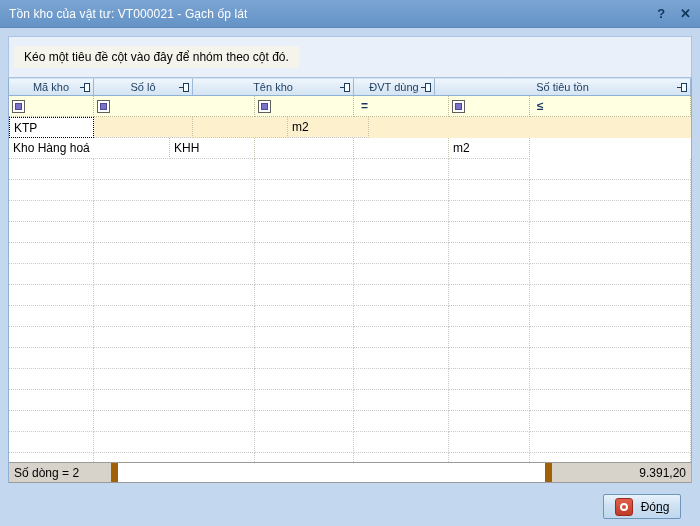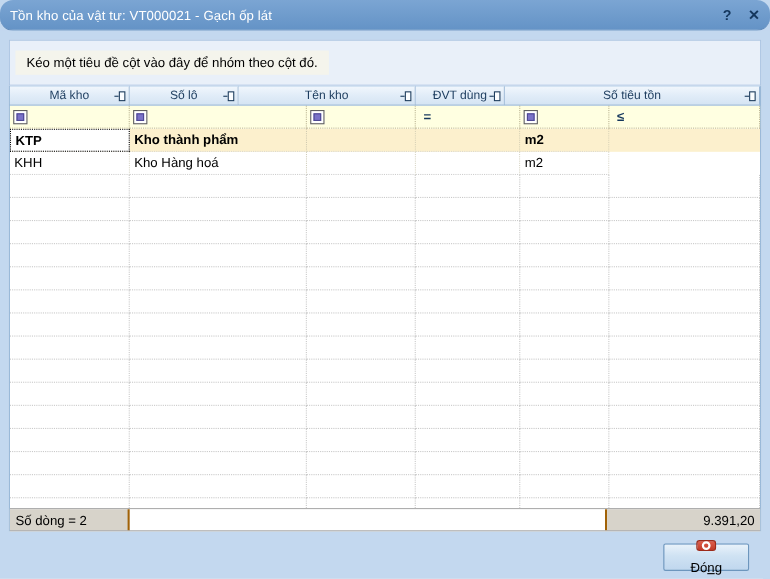--- a/index.html
+++ b/index.html
@@ -5,21 +5,21 @@
   * { margin:0; padding:0; box-sizing:border-box; }
   html,body { width:700px; height:526px; overflow:hidden; }
   body { font-family:"Liberation Sans", sans-serif; }
 
   .window { position:relative; width:700px; height:526px; background:#c3d8ef; outline:1px solid #6d94bf; }
 
   
   .titlebar {
     height:28px; background:linear-gradient(#7ba5d3,#6493c6);
     border-bottom:1px solid #5d88b8;
-    display:flex; align-items:center; padding:0 9px;border-radius:12px;
+    display:flex; align-items:center; padding:0 9px;
   }
   .title { color:#ffffff; font-size:12px; letter-spacing:.1px; }
   .tb-btns { margin-left:auto; display:flex; gap:15px; }
   .tb-btn { color:#14365c; font-weight:bold; font-size:13px; line-height:13px; cursor:default; }
 
   
   .body { position:absolute; top:28px; left:0; right:0; bottom:0; background:#c3d8ef; padding:8px 8px 0 8px; }
 
   .group-panel {
     height:42px; background:#e9f0f9; border:1px solid #aac4e1;
@@ -44,41 +44,41 @@
 
   .frow { height:21px; display:flex; flex:0 0 auto; background:#ffffe1; }
   .fcell { display:flex; align-items:center; border-right:1px dotted #bdb695; border-bottom:1px dotted #bdb695; padding-left:3px; }
   .fbox { width:13px; height:13px; background:#fff; border:1px solid #5f5f5f; display:flex; align-items:center; justify-content:center; }
   .fboxin { width:7px; height:7px; background:#7a72c8; border:1px solid #4e4894; }
   .fop { font-size:12px; font-weight:bold; color:#14365c; margin-left:4px; }
 
   .grid-rows { flex:1 1 auto; overflow:hidden; }
   .drow { height:21px; display:flex; font-size:12px; color:#000; }
   .dcell { display:flex; align-items:center; padding:0 4px; border-right:1px dotted #c6c2ab; border-bottom:1px dotted #c9c9c9; white-space:nowrap; overflow:hidden; }
-  .drow.selected { background:#fcf0cd;font-weight:bold; }
+  .drow.selected { background:#fcf0cd; }
   .dcell.num { justify-content:flex-end; }
   .dcell.focus { background:#fff; border:1px dotted #000; }
   .drow.empty .dcell { border-right:1px dotted #c9c9c9; }
 
   .gfooter { height:21px; display:flex; flex:0 0 auto; border-top:1px solid #9b9b9b; border-bottom:1px solid #9b9b9b; background:#fff; font-size:12px; color:#000; }
-  .gfcell { display:flex; align-items:center; padding:0 5px; background:#d7d3ca; border-right:2px solid #a16207; }
+  .gfcell { display:flex; align-items:center; padding:0 5px; background:#d7d3ca; border-right:7px solid #a16207; }
   .gfcell.mid { background:#ffffff; flex:1; }
   .gfcell.total { justify-content:flex-end; border-right:none; }
 
   
-  .c0{width:109px;} .c1{width:161px;} .c2{width:99px;} .c3{width:95px;} .c4{width:81px;} .c5{flex:1;}
+  .c0{width:85px;} .c1{width:161px;} .c2{width:99px;} .c3{width:95px;} .c4{width:81px;} .c5{flex:1;}
   .wc0{width:109px;flex:0 0 auto;} .wc5{width:139px;flex:0 0 auto;padding-left:40px;}
 
   
   .close-btn {
     position:absolute; top:494px; right:19px; width:78px; height:25px;
     background:linear-gradient(#e9f2fa,#cfe2f3 45%,#c0d7ee);
     border:1px solid #6d96bd; border-radius:2px;
     display:flex; align-items:center; justify-content:center; gap:8px;
-    font-size:12px; color:#000; cursor:default;flex-direction:column;
+    font-size:12px; color:#000; cursor:default;
   }
   .pwr-icon { width:18px; height:18px; border-radius:3px; border:1px solid #9c2a1a;
     background:linear-gradient(#e0604c,#c03a28); display:flex; align-items:center; justify-content:center; }
   .pwr-ring { width:8px; height:8px; border:2px solid #fff; border-radius:50%; }
   .key { text-decoration:underline; }
 </style>
 </head>
 <body>
 
 <div class="window">
@@ -144,28 +144,27 @@
               <div class="fboxin"></div>
             </div>
           </div>
           <div class="fcell c5">
             <div class="fop">≤</div>
           </div>
         </div>
       <div class="grid-rows">
           <div class="drow selected">
             <div class="dcell c0 focus">KTP</div>
-            <div class="dcell c1">Kho thành phẩm</div>
             <div class="dcell c2"></div>
             <div class="dcell c3"></div>
             <div class="dcell c4">m2</div>
           </div>
           <div class="drow">
+            <div class="dcell c1">Kho Hàng hoá</div>
             <div class="dcell c0">KHH</div>
-            <div class="dcell c1">Kho Hàng hoá</div>
             <div class="dcell c2"></div>
             <div class="dcell c3"></div>
             <div class="dcell c4">m2</div>
           </div>
           <div class="drow empty">
             <div class="dcell c0"></div>
             <div class="dcell c1"></div>
             <div class="dcell c2"></div>
             <div class="dcell c3"></div>
             <div class="dcell c4"></div>

